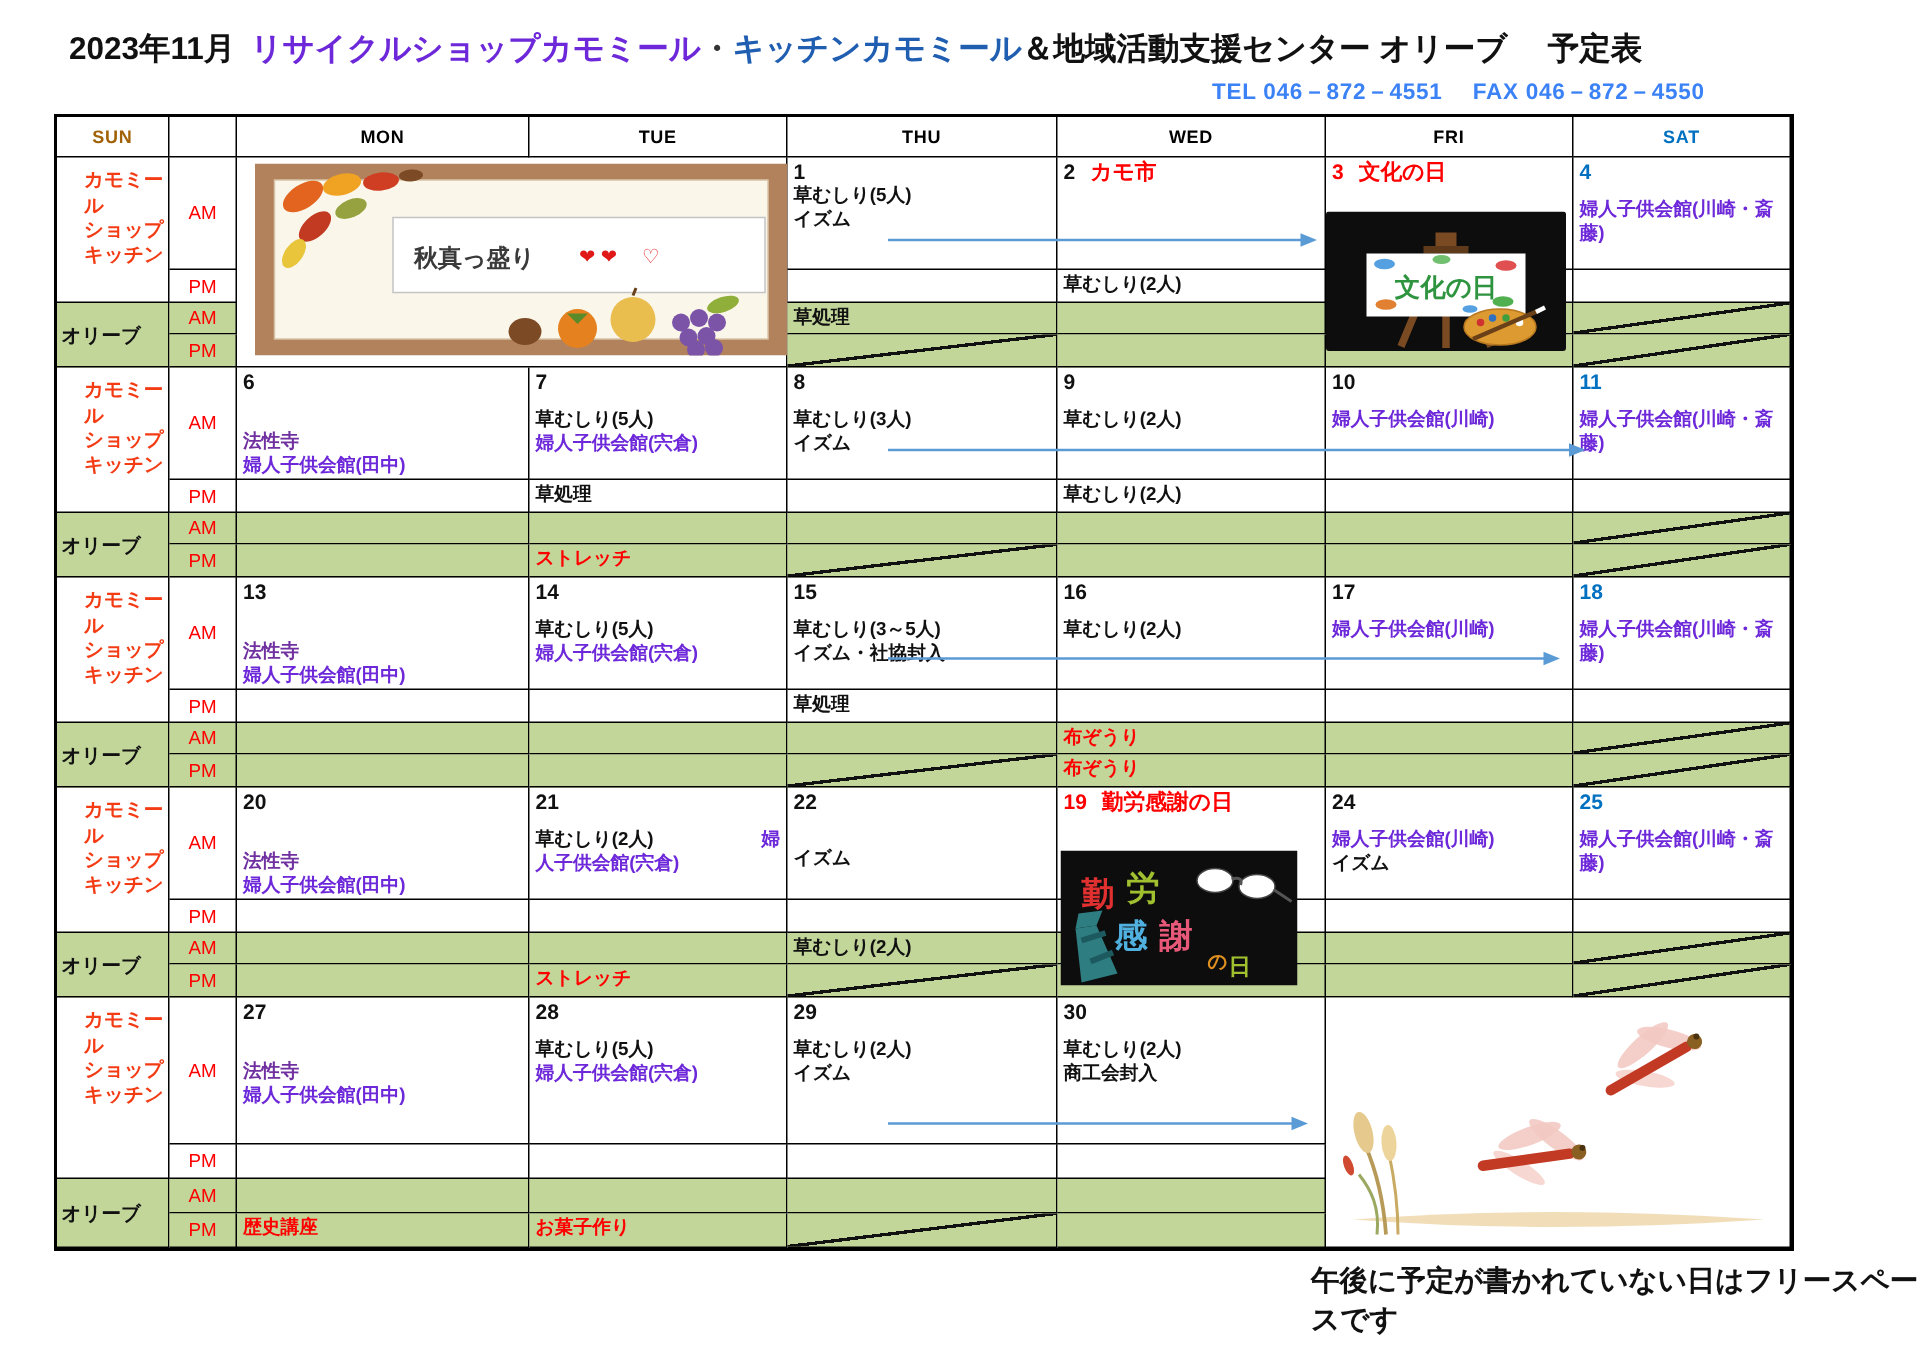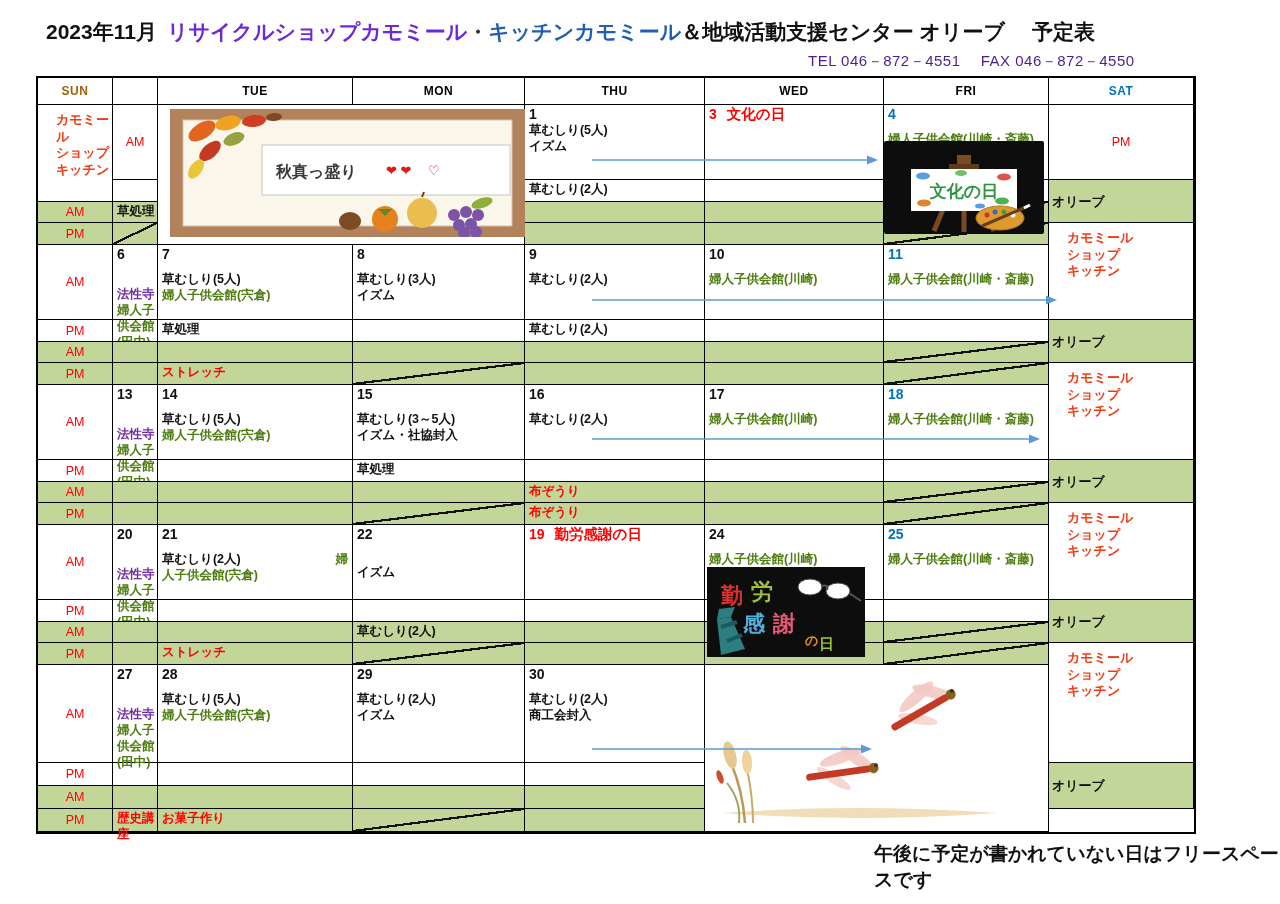--- a/index.html
+++ b/index.html
@@ -7,21 +7,21 @@
   body {
     width:1280px; height:904px; position:relative; overflow:hidden;
     font-family:"Liberation Sans","DejaVu Sans",sans-serif;
     -webkit-font-smoothing:antialiased;
   }
   .title { position:absolute; left:46px; top:18px; font-size:21px; font-weight:bold; color:#111; white-space:nowrap; }
   .title .shop { color:#6d28d9; }
   .title .dot { color:#333; }
   .title .kitchen { color:#1f5eb0; }
   .title .month { margin-right:10px; }
-  .contact { position:absolute; left:808px; top:52px; font-size:15px; font-weight:normal; color:#4c1d95; letter-spacing:0.5px; white-space:nowrap; }
+  .contact { position:absolute; left:808px; top:52px; font-size:15px; font-weight:bold; color:#3b82f6; letter-spacing:0.5px; white-space:nowrap; }
 
   .tbl {
     position:absolute; left:36px; top:76px;
     display:grid;
     grid-template-columns:75px 45px 195px 172px 180px 179px 165px 145px;
     grid-template-rows:27px 75px 22px 21px 22px 75px 22px 21px 22px 75px 22px 21px 22px 75px 22px 21px 22px 98px 23px 23px 23px;
     border:2px solid #000; background:#fff;
   }
   .cell { border-right:1.5px solid #000; border-bottom:1.5px solid #000; position:relative; padding:1px 2px 0 4px; }
   .hd { display:flex; align-items:center; justify-content:center; font-size:12px; font-weight:bold; letter-spacing:0.5px; padding:0; }
@@ -38,42 +38,42 @@
   .lblol { font-weight:bold; font-size:13px; color:#111; display:flex; align-items:center; padding-left:3px; }
   .ampm { color:#f00; font-weight:normal; font-size:12.5px; display:flex; align-items:center; justify-content:center; padding:0; }
   .num { font-size:14px; font-weight:bold; color:#111; line-height:1.15; }
   .num .dn { font-size:14px; }
   .num.bluenum .dn { color:#0070c0; }
   .hol { color:#f00; margin-left:10px; font-size:14.5px; }
   .rednum .dn { color:#f00; }
   .ln { font-size:12.5px; font-weight:bold; color:#111; line-height:1.28; }
   .g { margin-top:9px; }
   .g2 { margin-top:22px; }
-  .red { color:#f00; } .blue { color:#4d7c0f; } .purple { color:#7030a0;margin-top:24px; }
+  .red { color:#f00; } .blue { color:#6d28d9; } .purple { color:#7030a0;margin-top:24px; }
   .flexline { display:flex; justify-content:space-between; padding-right:2px; }
   .overlay { position:absolute; z-index:5; }
   .arrow { position:absolute; z-index:4; pointer-events:none; }
   .boardwrap { width:100%; height:100%; padding:3px 4px 6px 8px; }
   .note { position:absolute; left:874px; top:841px; font-size:19px; font-weight:bold; color:#111; }
   svg text { font-family:"Liberation Sans","DejaVu Sans",sans-serif; font-weight:bold; }
 </style>
 </head>
 <body>
 
 <div class="title">
   <span class="month">2023年11月</span><span class="shop">リサイクルショップカモミール</span><span class="dot">・</span><span class="kitchen">キッチンカモミール</span><span>＆地域活動支援センター オリーブ　 予定表</span>
 </div>
 <div class="contact">TEL 046－872－4551　 FAX 046－872－4550</div>
 
 <div class="tbl">
 
   <div class="cell hd sun">SUN</div>
   <div class="cell hd"></div>
+  <div class="cell hd">MON</div>
   <div class="cell hd">TUE</div>
-  <div class="cell hd">MON</div>
   <div class="cell hd">THU</div>
   <div class="cell hd">WED</div>
   <div class="cell hd">FRI</div>
   <div class="cell hd sat">SAT</div>
 
   <div class="cell lblcham span-r2">カモミール
 ショップ
 キッチン</div>
   <div class="cell ampm">AM</div>
 
@@ -113,20 +113,23 @@
         </g>
       </svg>
     </div>
   </div>
   <div class="cell am">
     <div class="num"><span class="dn">1</span></div>
     <div class="ln">草むしり(5人)</div>
     <div class="ln">イズム</div>
   </div>
   <div class="cell am">
+    <div class="num"><span class="dn">2</span><span class="hol">カモ市</span></div>
+  </div>
+  <div class="cell am">
     <div class="num rednum"><span class="dn">3</span><span class="hol">文化の日</span></div>
   </div>
   <div class="cell am">
     <div class="num bluenum"><span class="dn">4</span></div>
     <div class="ln blue g">婦人子供会館(川崎・斎藤)</div>
   </div>
 
   <div class="cell ampm">PM</div>
   <div class="cell"></div>
   <div class="cell">

